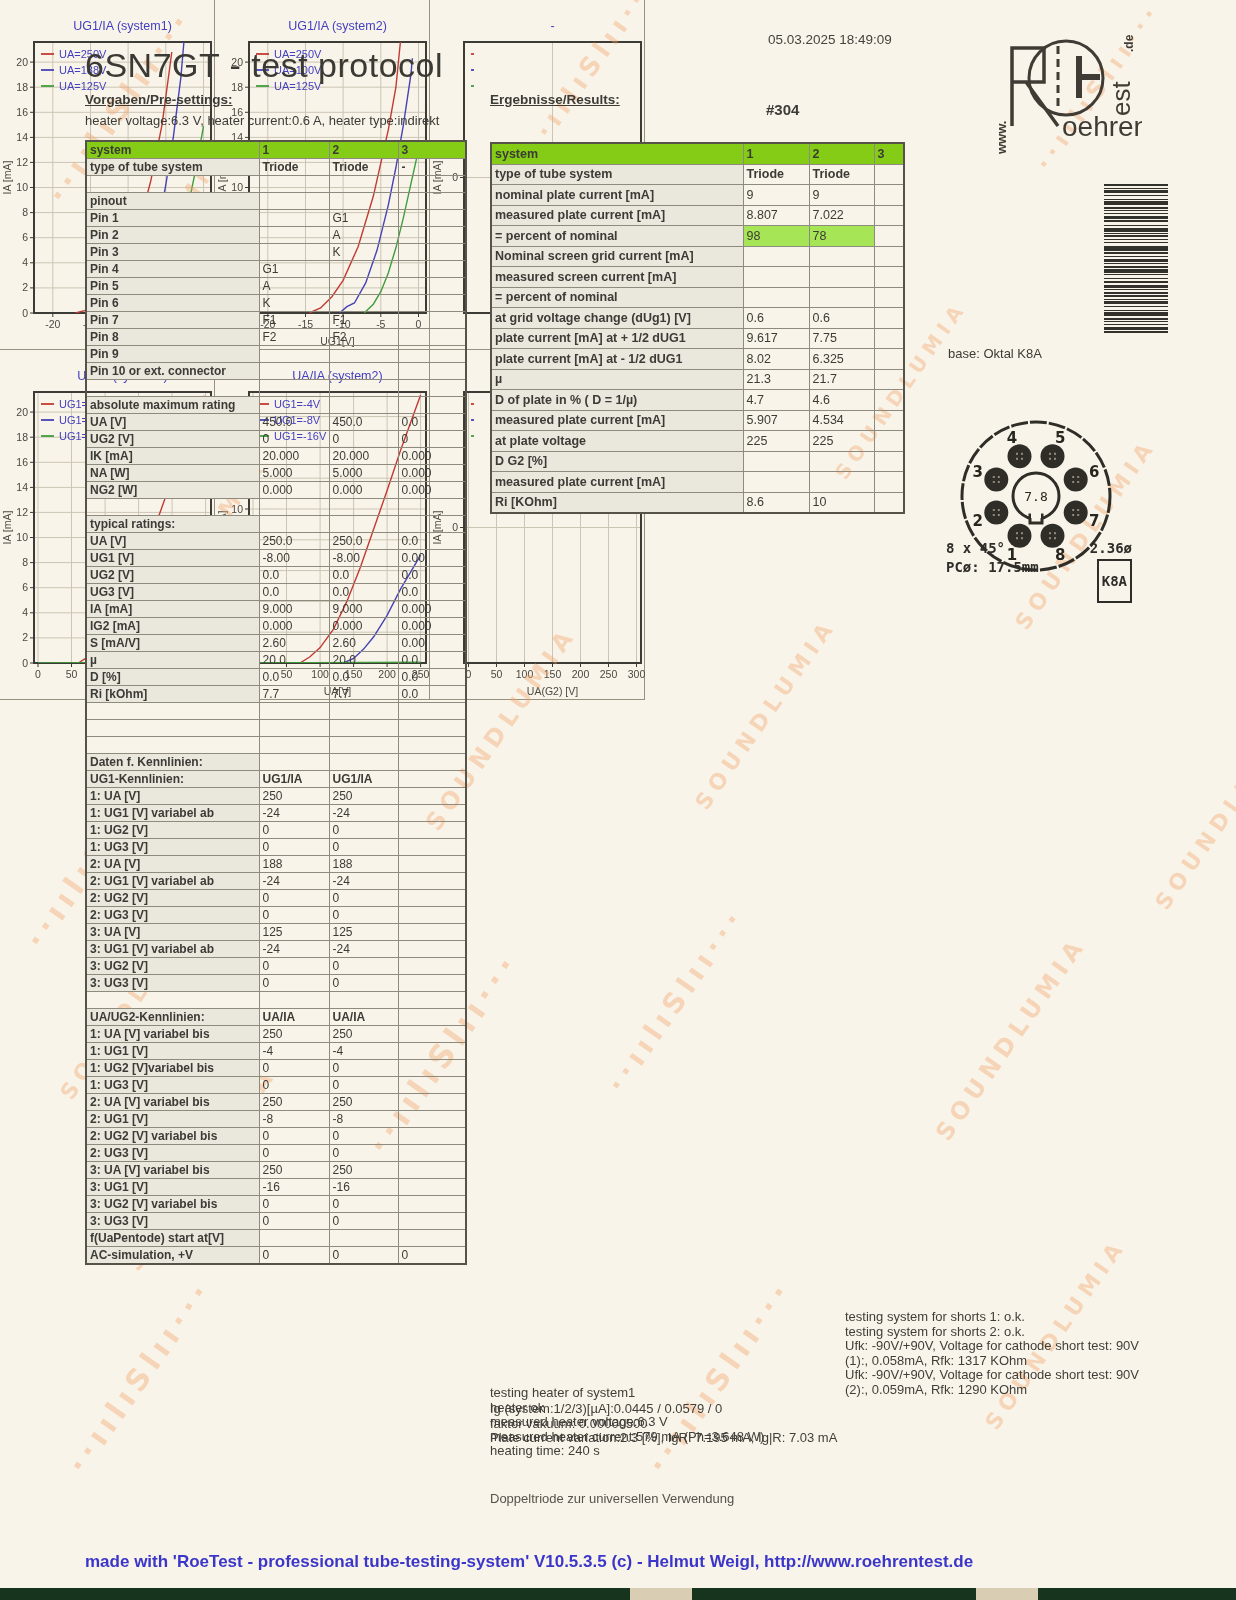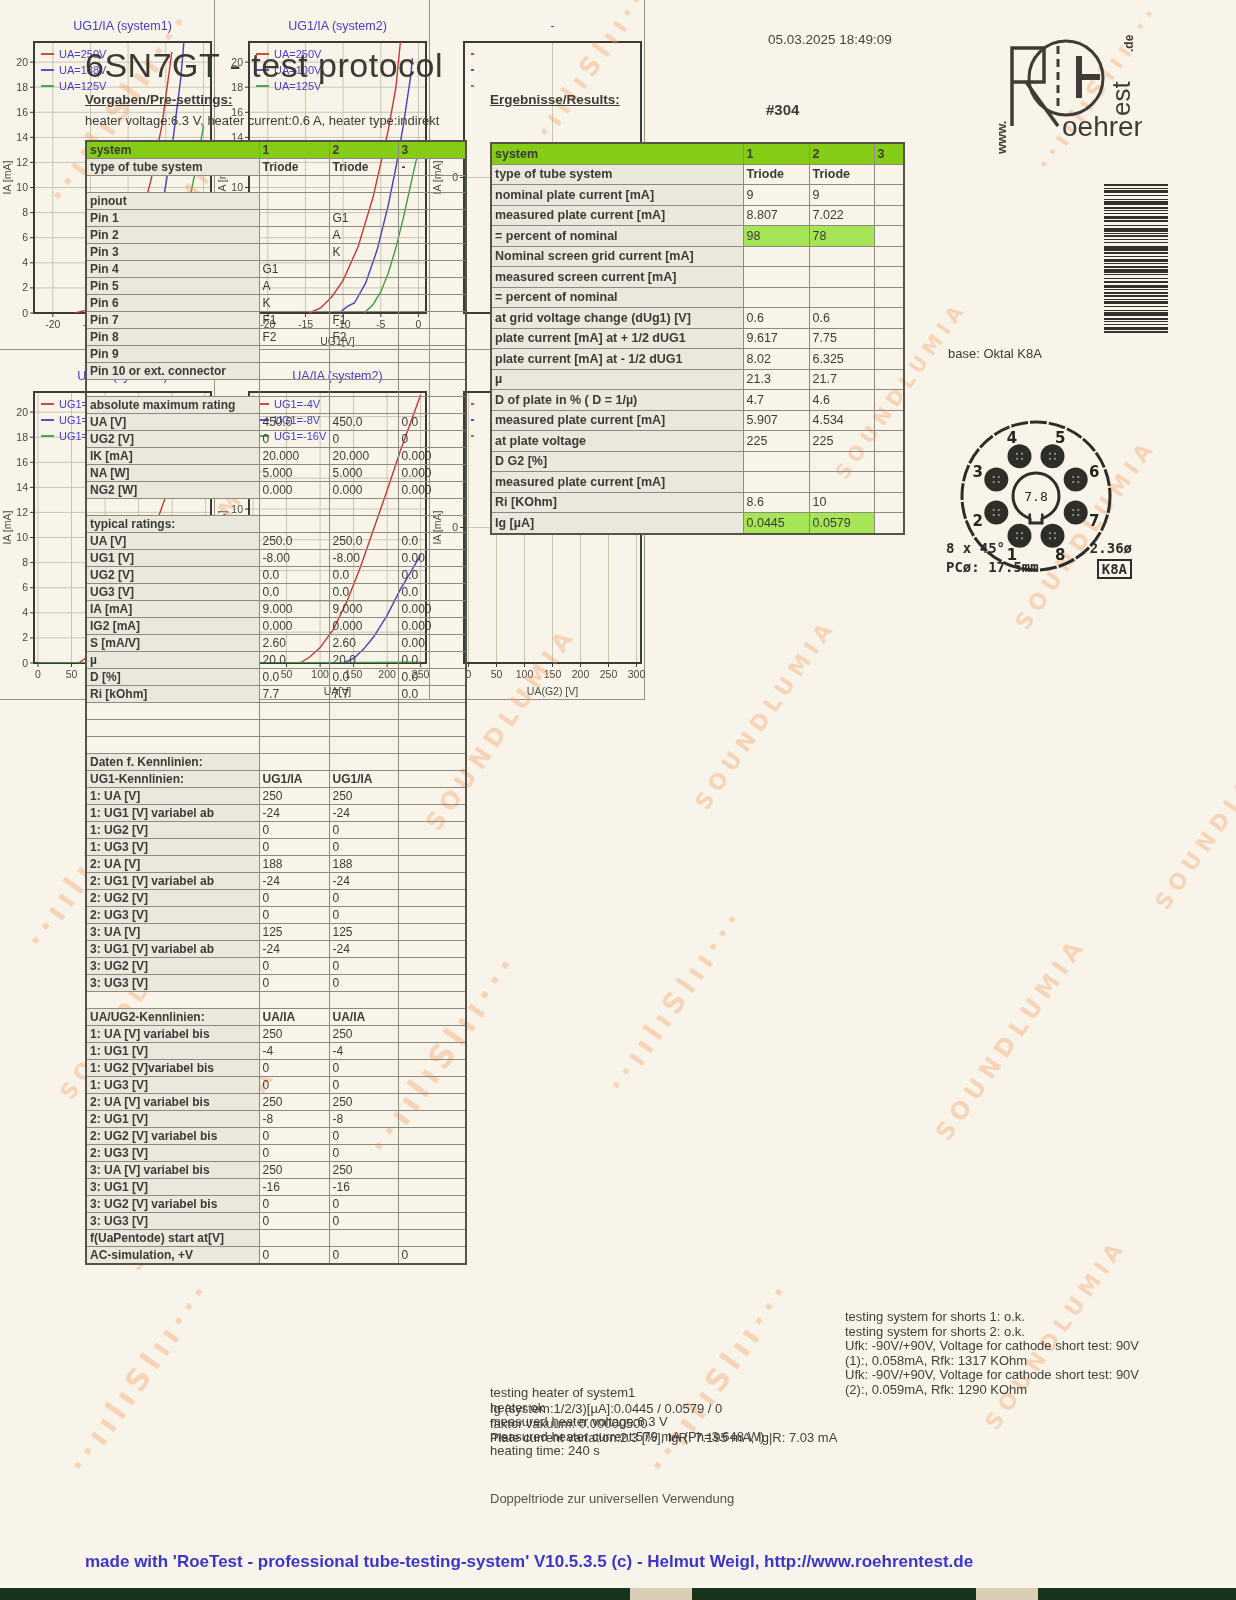--- a/index.html
+++ b/index.html
@@ -18,21 +18,21 @@
   #presets-line{left:85px;top:113px;font-size:13px;}
   #results-heading{left:490px;top:92px;}
   #serial{left:766px;top:101px;font-size:15px;font-weight:bold;}
   #logo{left:978px;top:24px;width:164px;height:138px;}
   #barcode{left:1104px;top:184px;width:64px;height:156px;}
   #base-label{left:948px;top:346px;font-size:13px;}
   #socket{left:936px;top:400px;width:200px;height:196px;}
   #socket-dims{left:946px;top:540px;width:186px;font-family:"DejaVu Sans Mono",monospace;
                font-size:14px;font-weight:bold;color:#2e2d29;}
   .dimrow{display:flex;justify-content:space-between;margin-bottom:3px;}
-  #key-badge{border:2px solid #2e2d29;padding:0 3px;}
+  #key-badge{border:2px solid #2e2d29;padding:12px 3px;}
   
   table{border-collapse:collapse;table-layout:fixed;position:absolute;z-index:1;background:transparent;}
   #presets-table{left:85px;top:140px;width:380px;border:2px solid #56534b;font-size:12px;}
   #results-table{left:490px;top:142px;width:413px;border:2px solid #56534b;font-size:12.5px;}
   td{border:1px solid #8e8a7e;padding:0 3px;overflow:hidden;white-space:nowrap;}
   #presets-table td{height:16px;}
   #results-table td{height:19.5px;}
   td.lab{background:#eae7dd;font-weight:bold;}
   tr.hrow td{background:#84cc16;font-weight:bold;}
   tr.erow td.lab{background:transparent;}
@@ -728,26 +728,20 @@
         <tr>
           <td class="lab">measured plate current [mA]</td>
           <td></td>
           <td></td>
           <td></td>
         </tr>
         <tr>
           <td class="lab">Ri [KOhm]</td>
           <td>8.6</td>
           <td>10</td>
-          <td></td>
-        </tr>
-        <tr>
-          <td class="lab">Ig [µA]</td>
-          <td class="green">0.0445</td>
-          <td class="green">0.0579</td>
           <td></td>
         </tr>
       </tbody>
   </table>
 
   <div id="charts">
       <div class="chart-cell"><svg width="215" height="350" xmlns="http://www.w3.org/2000/svg">
           <text x="122.5" y="30" text-anchor="middle" class="ct">UG1/IA (system1)</text>
           <line x1="52.8" y1="42" x2="52.8" y2="313" class="cg"></line>
           <line x1="52.8" y1="313" x2="52.8" y2="317" class="cax"></line>

